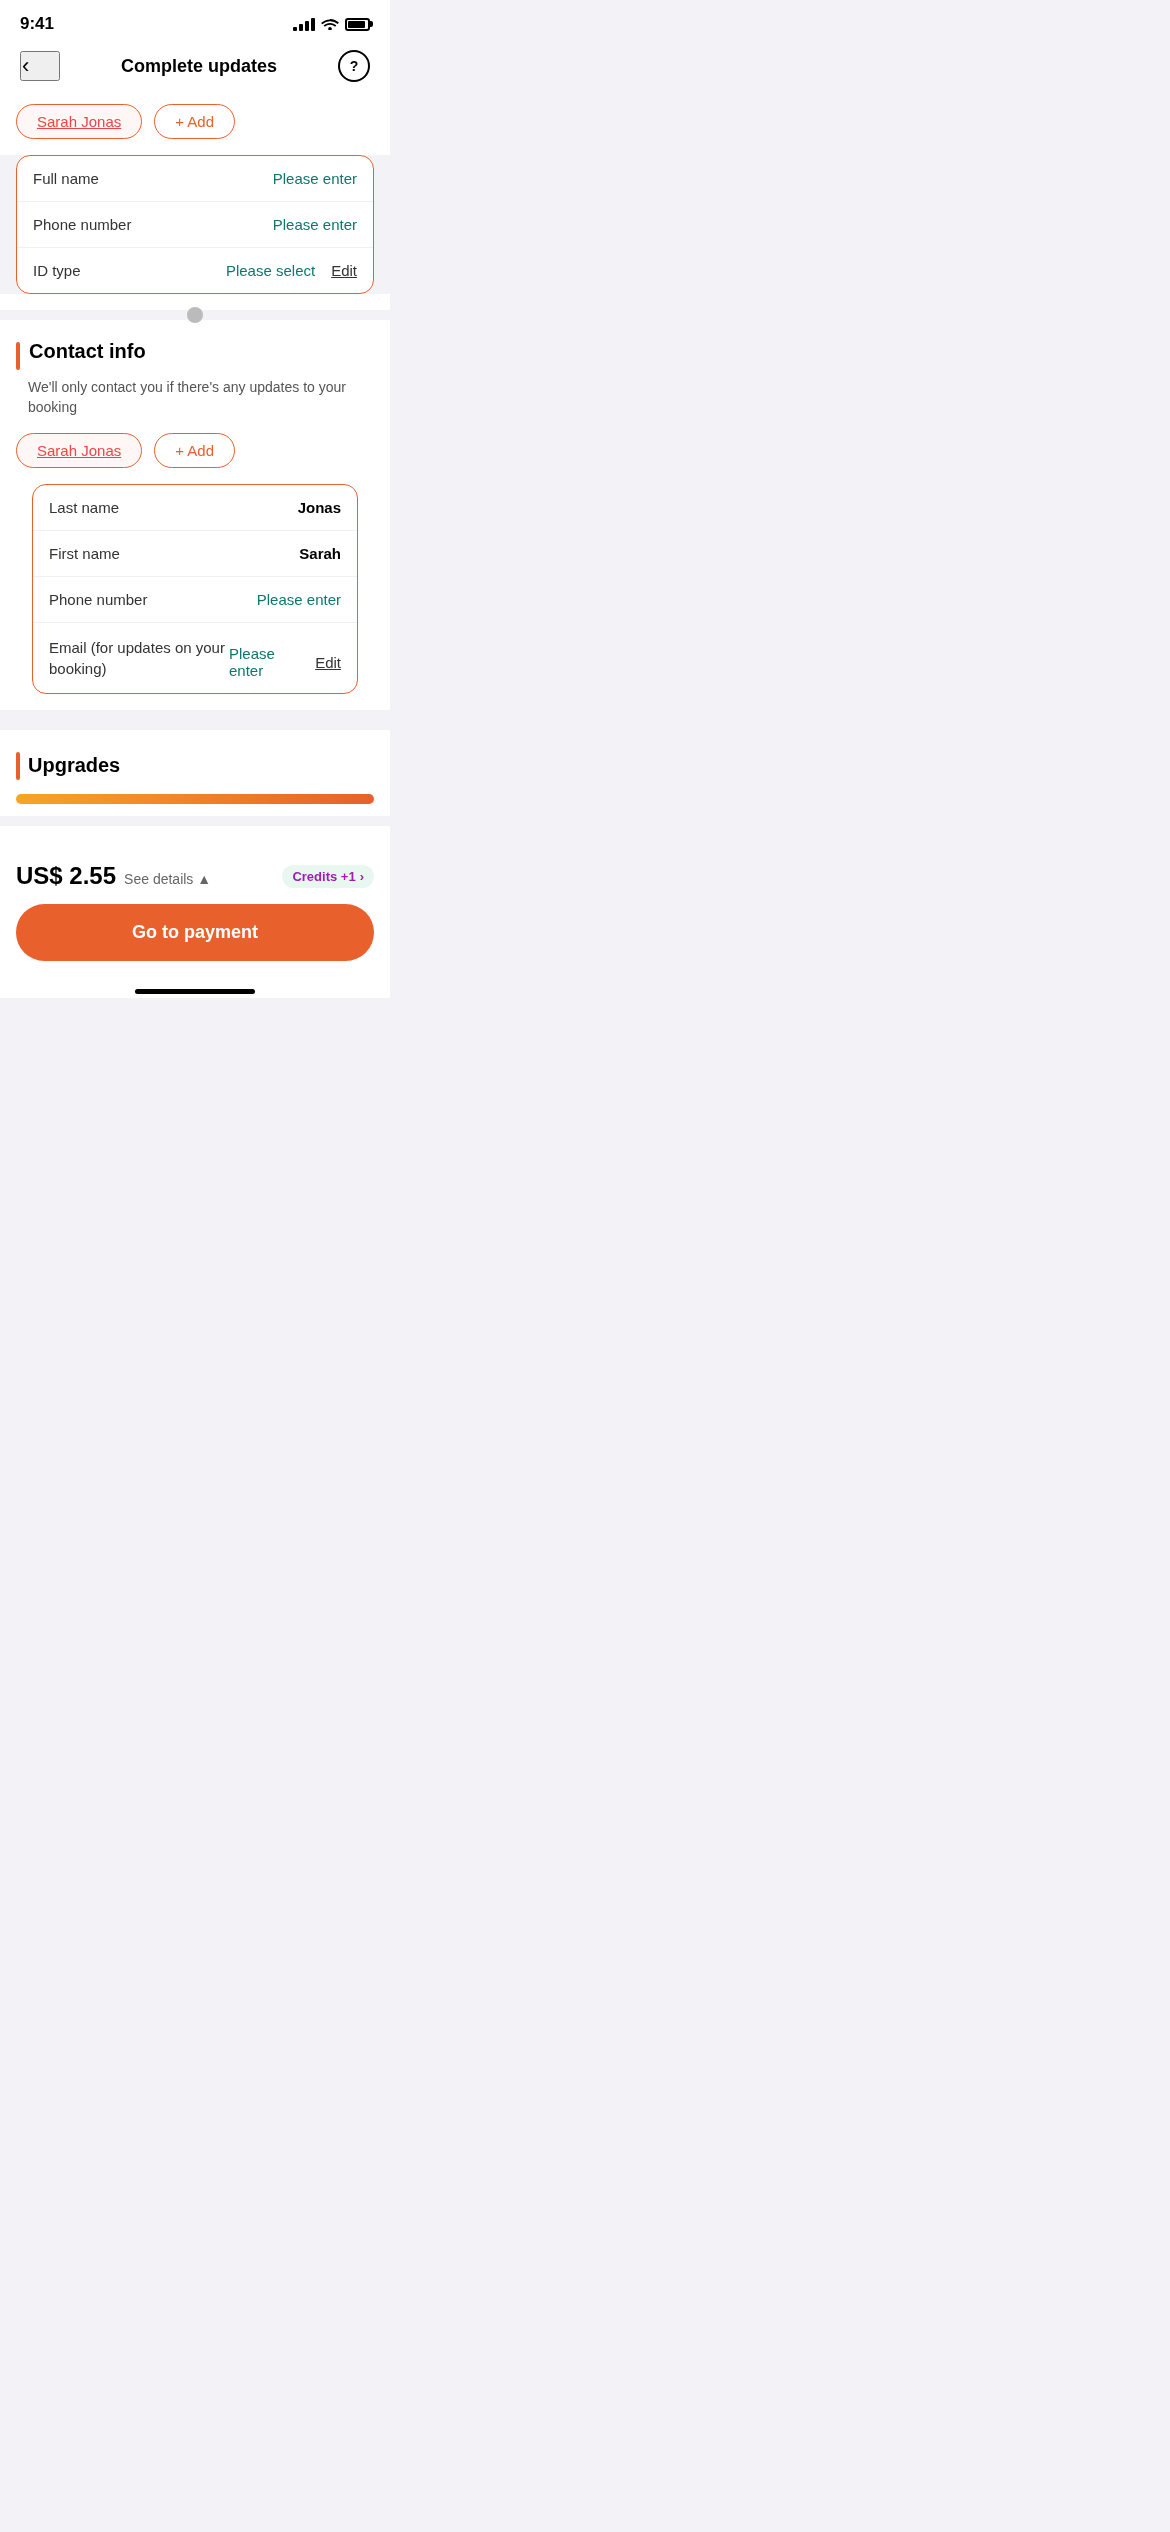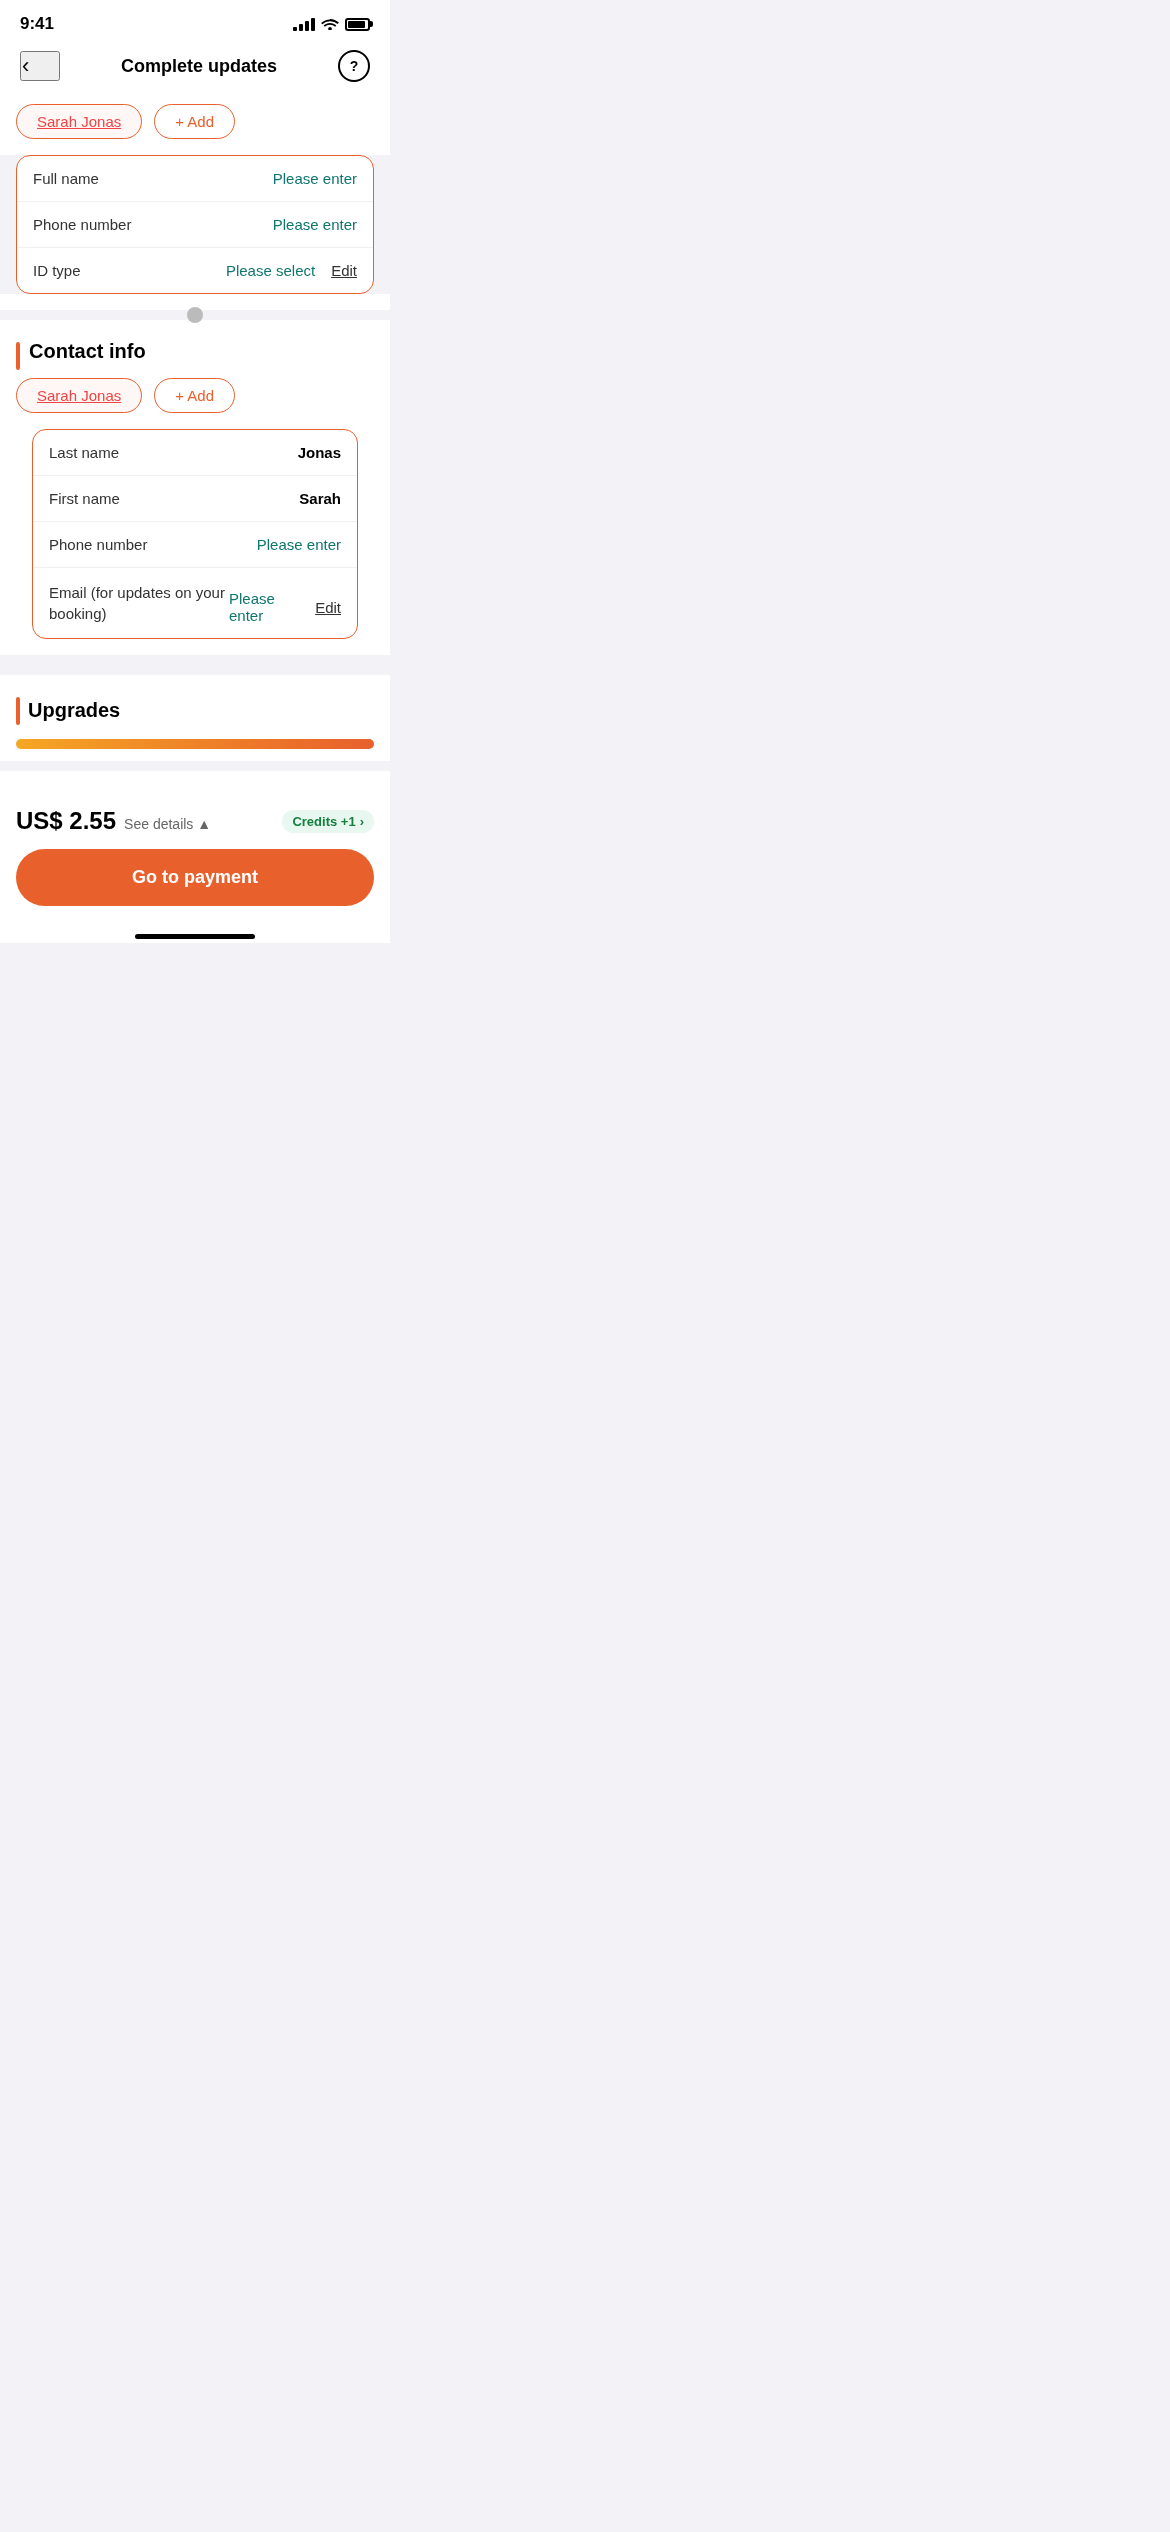--- a/index.html
+++ b/index.html
@@ -136,21 +136,21 @@
     }
     .price-row {
       display: flex; align-items: center; justify-content: space-between;
       margin-bottom: 14px;
       margin-top: 24px;
     }
     .price-left { display: flex; align-items: baseline; gap: 8px; }
     .price-amount { font-size: 24px; font-weight: 800; color: #000; }
     .see-details { font-size: 14px; color: #666; display: flex; align-items: center; gap: 4px; cursor: pointer; }
     .credits-badge {
-      background: #e8f8f0; color: #15803d; font-size: 13px; font-weight: 600;
+      background: #e8f8f0; color: #a21caf; font-size: 13px; font-weight: 600;
       padding: 4px 10px; border-radius: 20px; display: flex; align-items: center; gap: 4px;
       cursor: pointer;
     }
     .go-payment-btn {
       width: 100%; padding: 18px;
       background: #e8602c; color: #fff;
       border: none; border-radius: 30px;
       font-size: 18px; font-weight: 700;
       cursor: pointer;
     }
@@ -216,20 +216,21 @@
 
 <div class="separator">
   <div class="separator-dot"></div>
 </div>
 
 <div class="contact-section">
   <div class="section-header">
     <div class="orange-bar"></div>
     <span class="section-title">Contact info</span>
   </div>
+  <p class="section-desc">We'll only contact you if there's any updates to your booking</p>
 
   <div class="passenger-tabs" style="padding: 0 0 16px 0;">
     <button class="tab-btn tab-active">Sarah Jonas</button>
     <button class="tab-btn tab-add">+ Add</button>
   </div>
 </div>
 
 <div style="padding: 0 16px 16px; background:#fff;">
   <div class="info-card">
     <div class="info-row">

